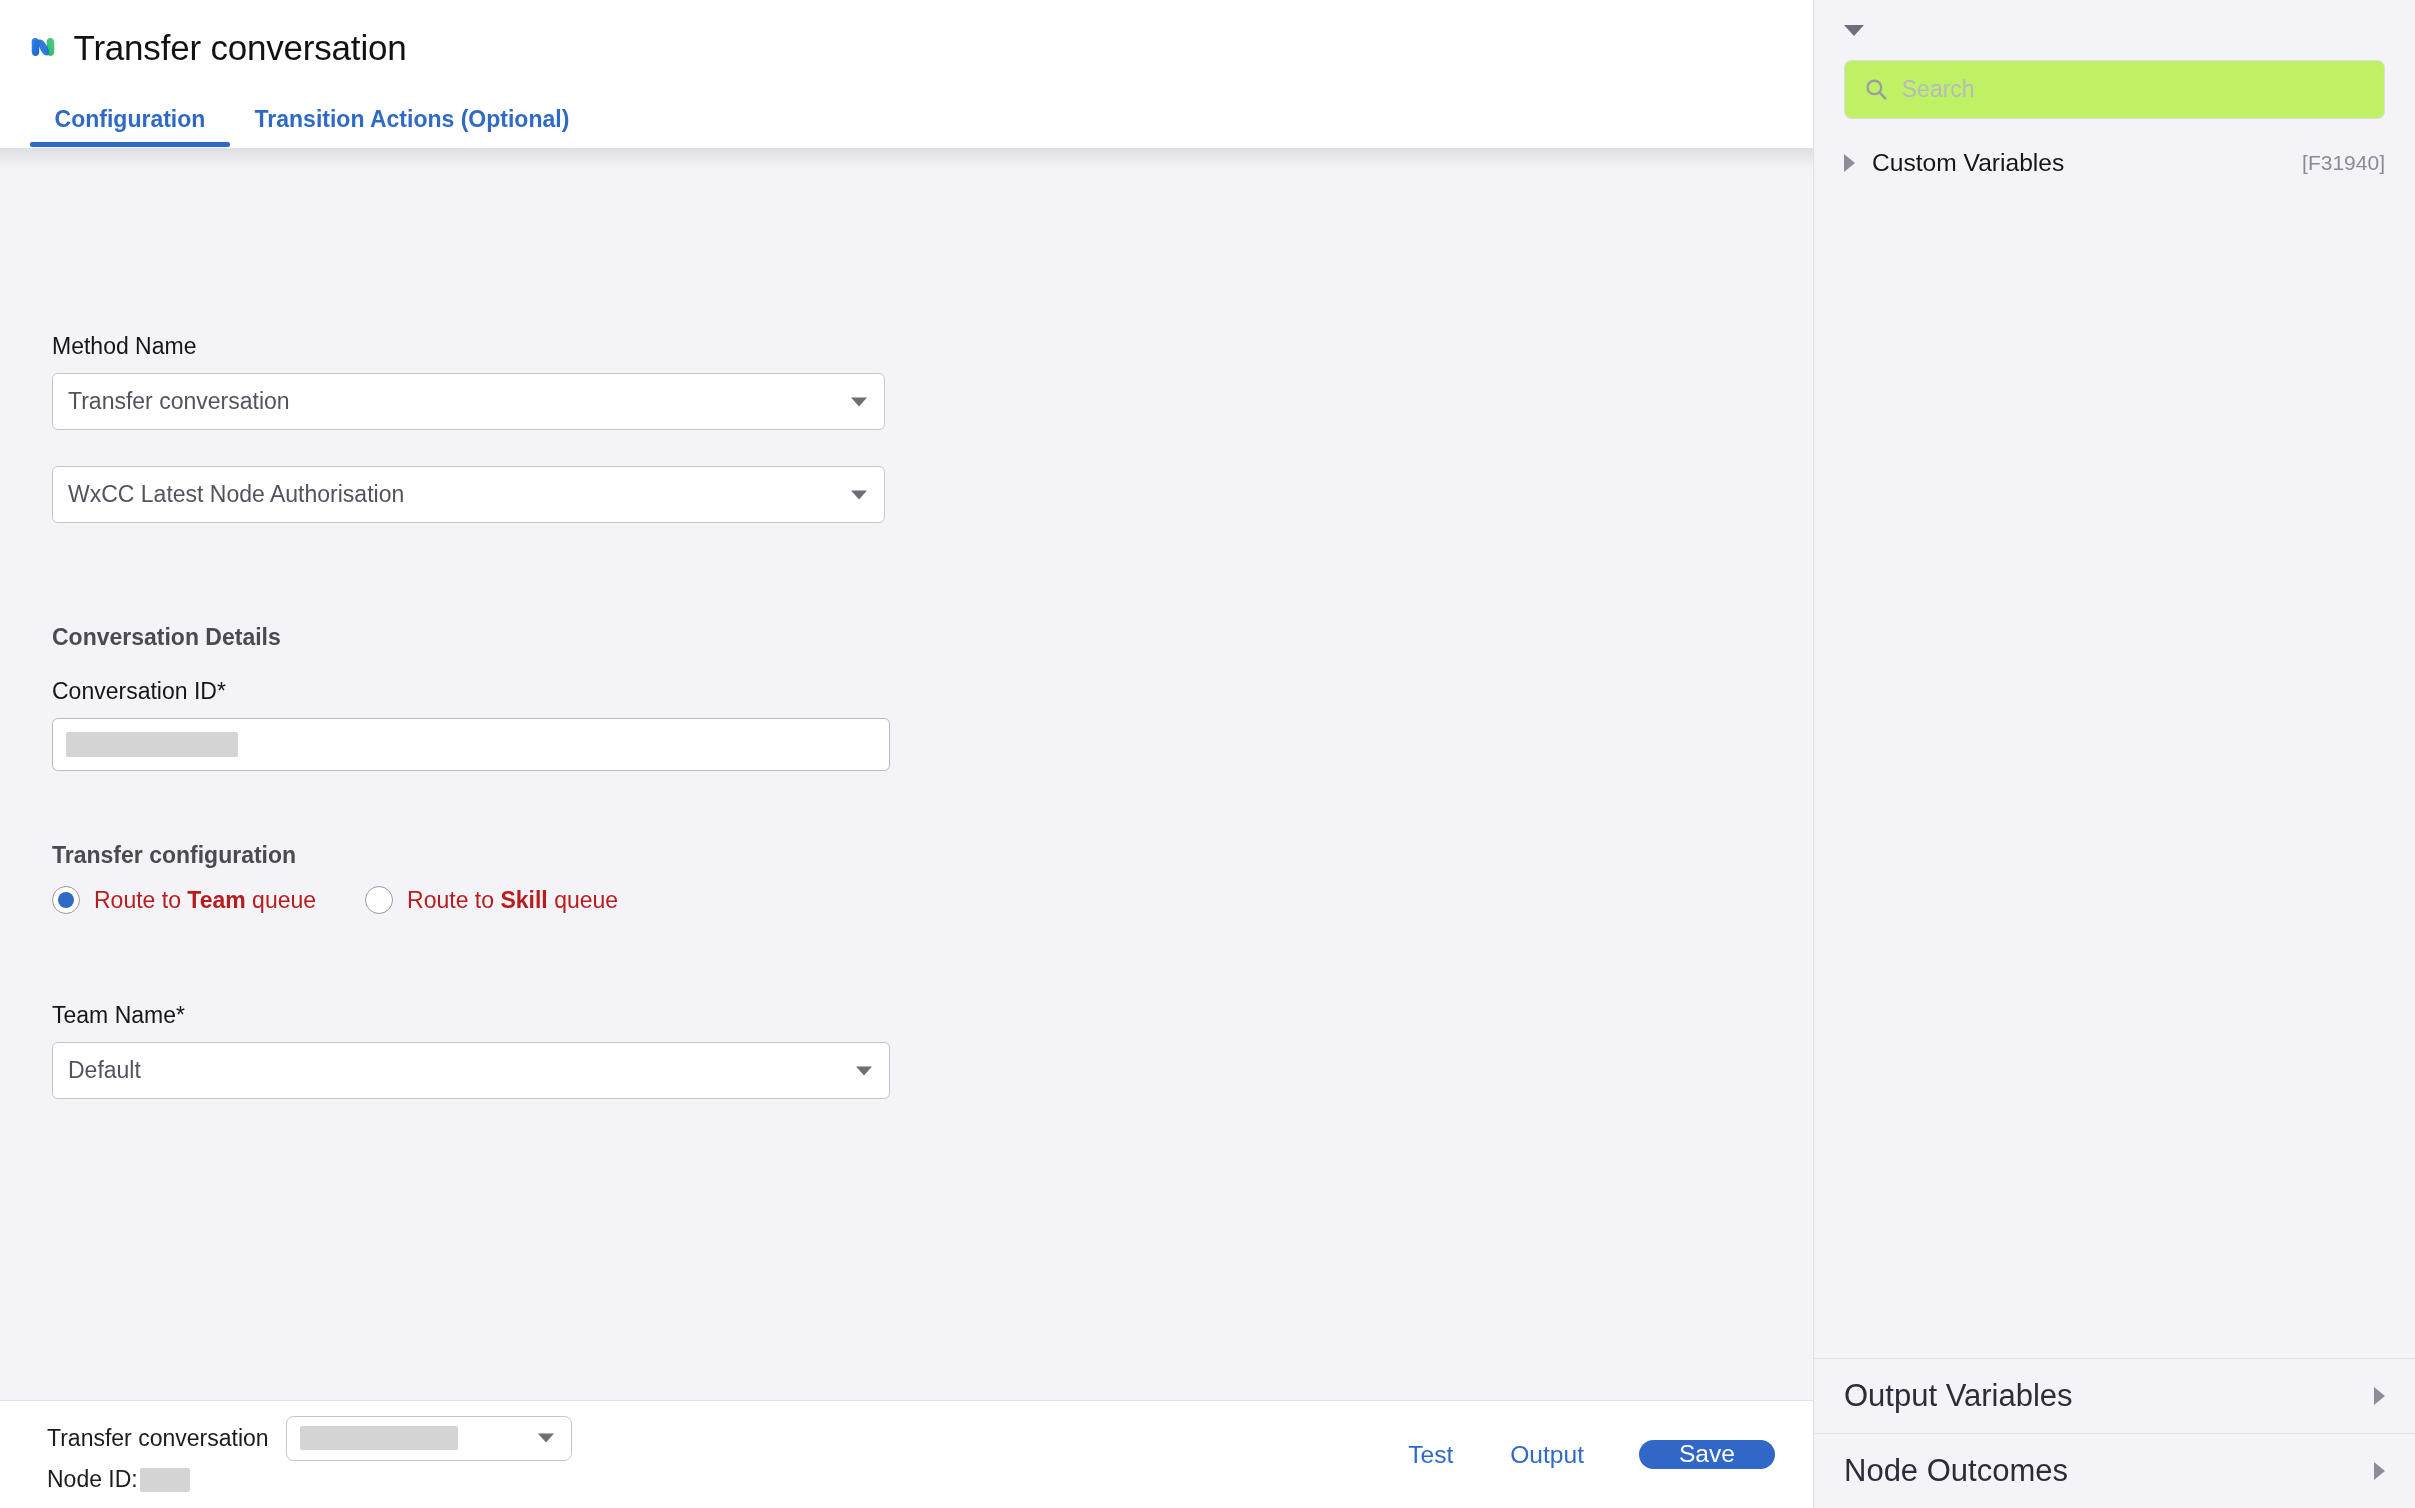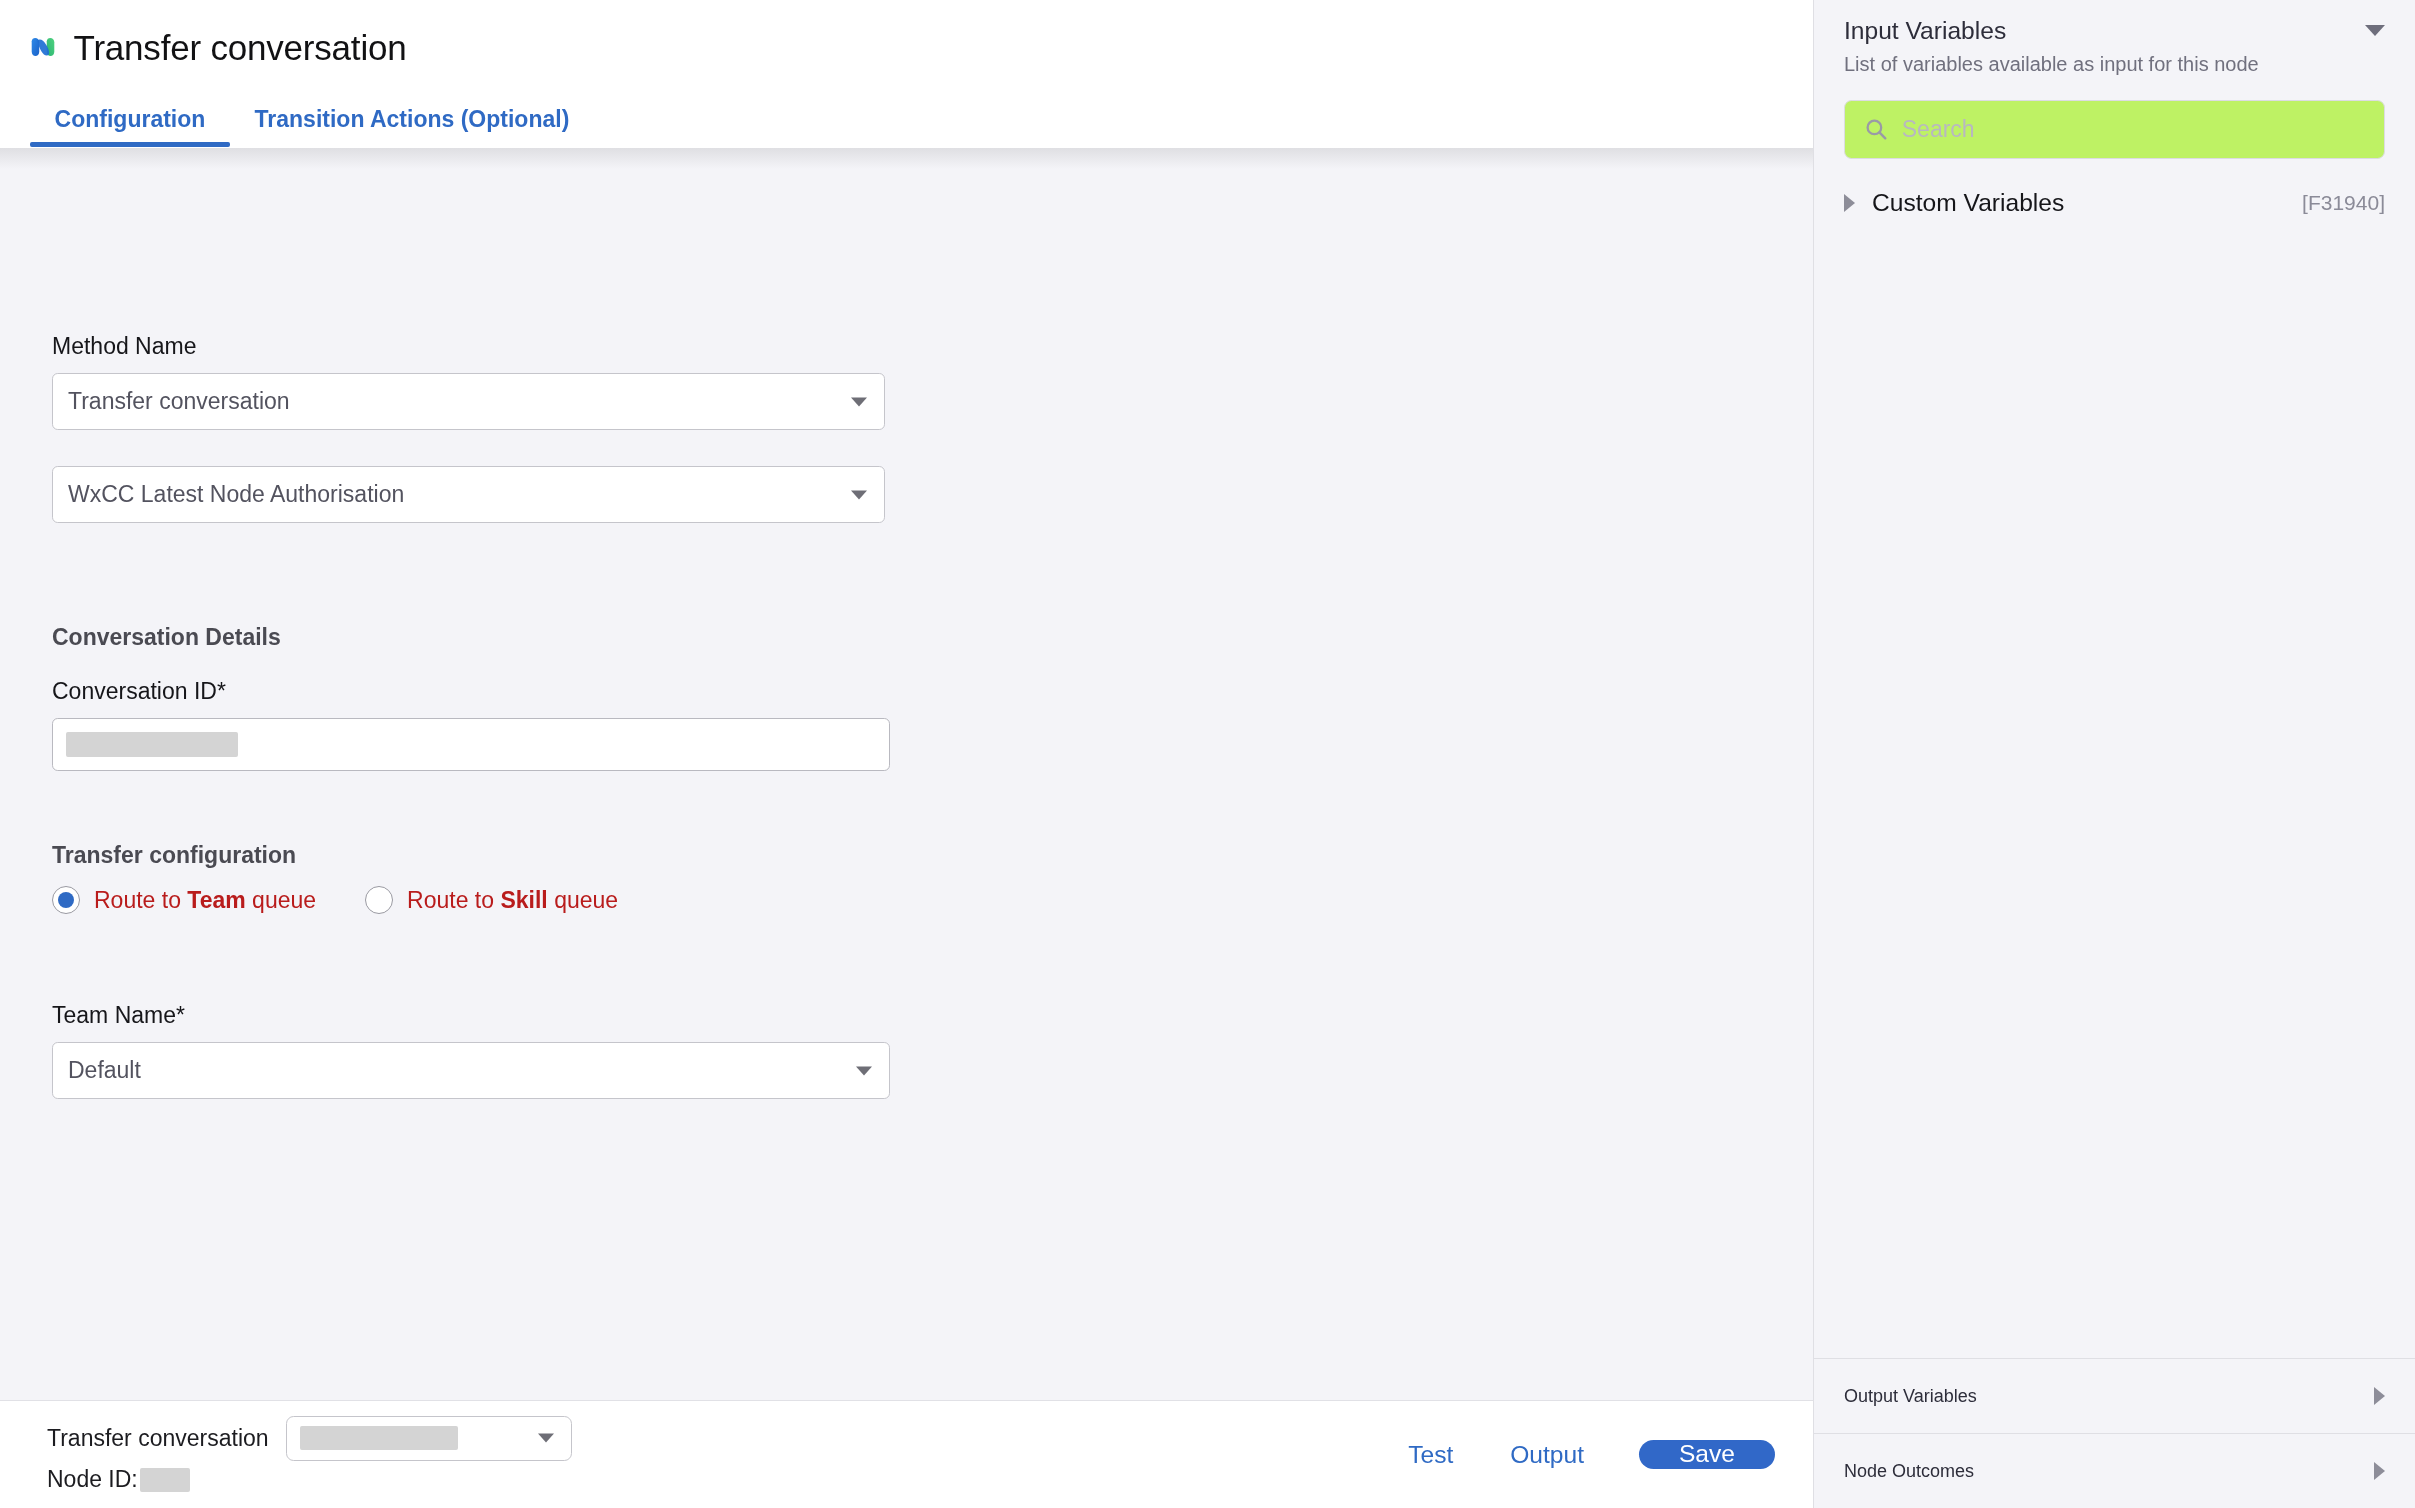--- a/index.html
+++ b/index.html
@@ -393,21 +393,21 @@
     height: 75px;
     flex: 0 0 75px;
     border-top: 0.9px solid #dfdfe4;
     display: flex;
     align-items: center;
     justify-content: space-between;
     padding: 0 30px;
     cursor: pointer;
   }
   .rp-row-label {
-    font-size: 18px;
+    font-size: 31px;
     color: #2d2d3a;
   }
 </style>
 </head>
 <body>
 
 <div id="app">
 
   <div class="main-pane">
 
@@ -514,24 +514,20 @@
         <button class="primary-btn">Save</button>
       </div>
     </div>
 
   </div>
 
   <div class="right-pane">
 
     <div class="rp-section-top">
       <div class="rp-title-row">
-        <div>
-          <div class="rp-title">Input Variables</div>
-          <div class="rp-sub">List of variables available as input for this node</div>
-        </div>
         <span class="tri-down"></span>
       </div>
 
       <div class="rp-search">
         <span class="search-icon">
           <svg width="24.6" height="24.6" viewBox="0 0 26 26">
             <circle cx="11" cy="11" r="7.2" fill="none" stroke="#9a9aa6" stroke-width="2.4"></circle>
             <line x1="16.3" y1="16.3" x2="22.5" y2="22.5" stroke="#9a9aa6" stroke-width="2.6" stroke-linecap="round"></line>
           </svg>
         </span>

